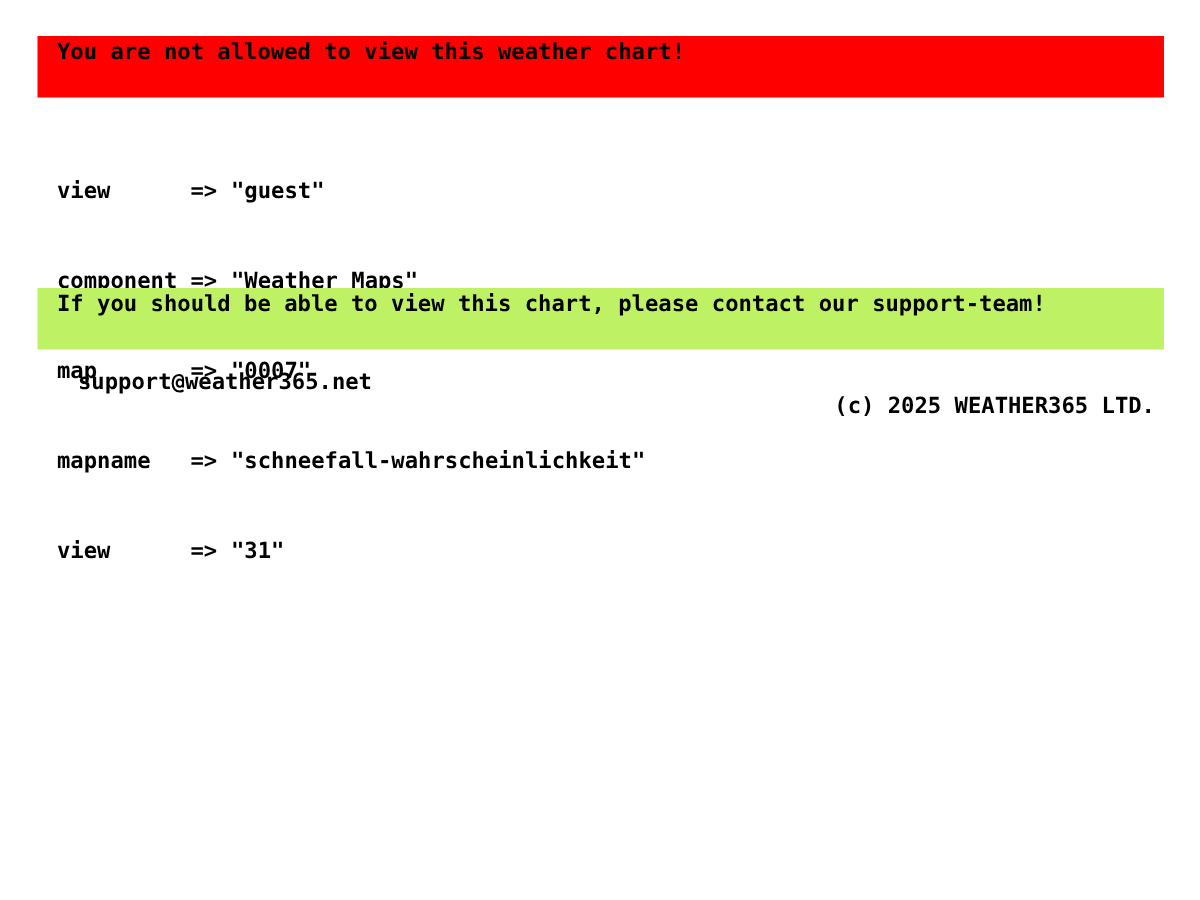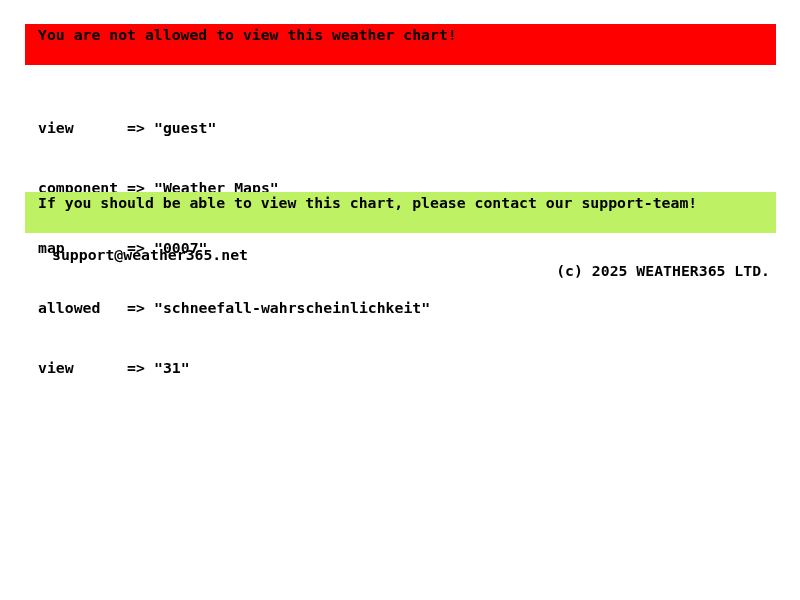--- a/index.html
+++ b/index.html
@@ -63,21 +63,21 @@
 <body>
 
 <div class="banner banner-denied">
   <div>You are not allowed to view this weather chart!</div>
 </div>
 
 <div class="details">
   <div class="row"><span class="key">view</span><span class="arrow">=&gt;</span><span class="val">"guest"</span></div>
   <div class="row"><span class="key">component</span><span class="arrow">=&gt;</span><span class="val">"Weather Maps"</span></div>
   <div class="row"><span class="key">map</span><span class="arrow">=&gt;</span><span class="val">"0007"</span></div>
-  <div class="row"><span class="key">allowed</span><span class="arrow">=&gt;</span><span class="val">"schneefall-wahrscheinlichkeit"</span></div>
+  <div class="row"><span class="key">mapname</span><span class="arrow">=&gt;</span><span class="val">"schneefall-wahrscheinlichkeit"</span></div>
   <div class="row"><span class="key">view</span><span class="arrow">=&gt;</span><span class="val">"31"</span></div>
 </div>
 
 <div class="banner banner-support">
   <div>If you should be able to view this chart, please contact our support-team!</div>
 </div>
 
 <div class="footer-email">support@weather365.net</div>
 <div class="footer-copyright">(c) 2025 WEATHER365 LTD.</div>
 

